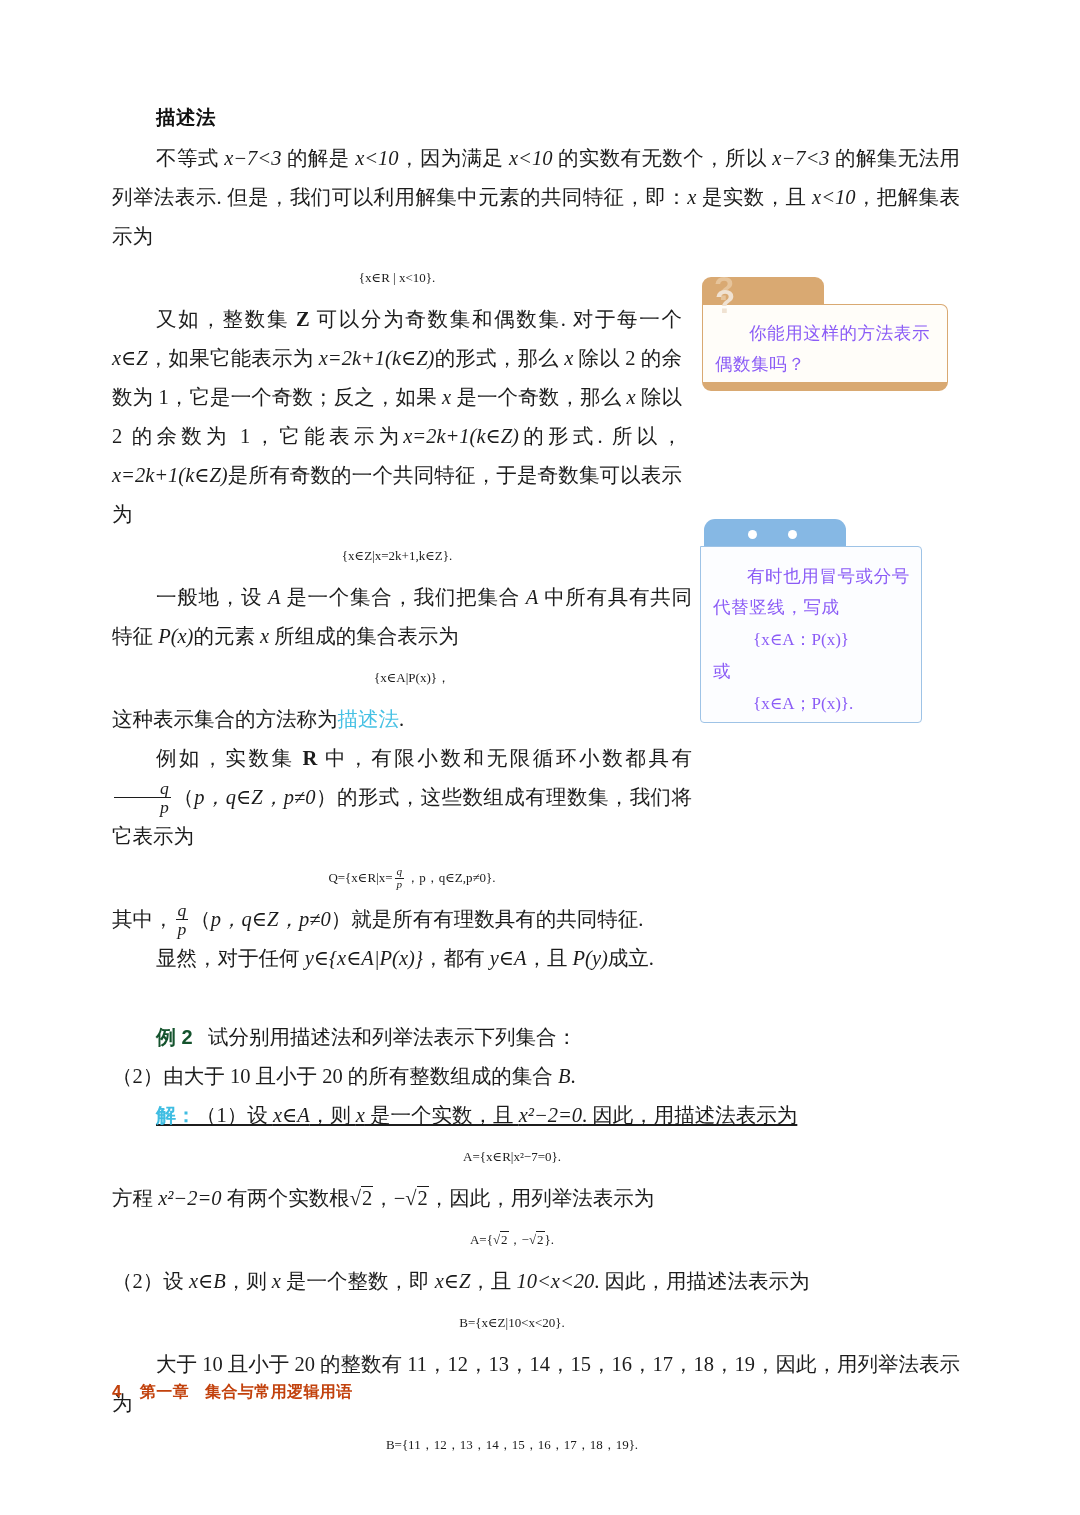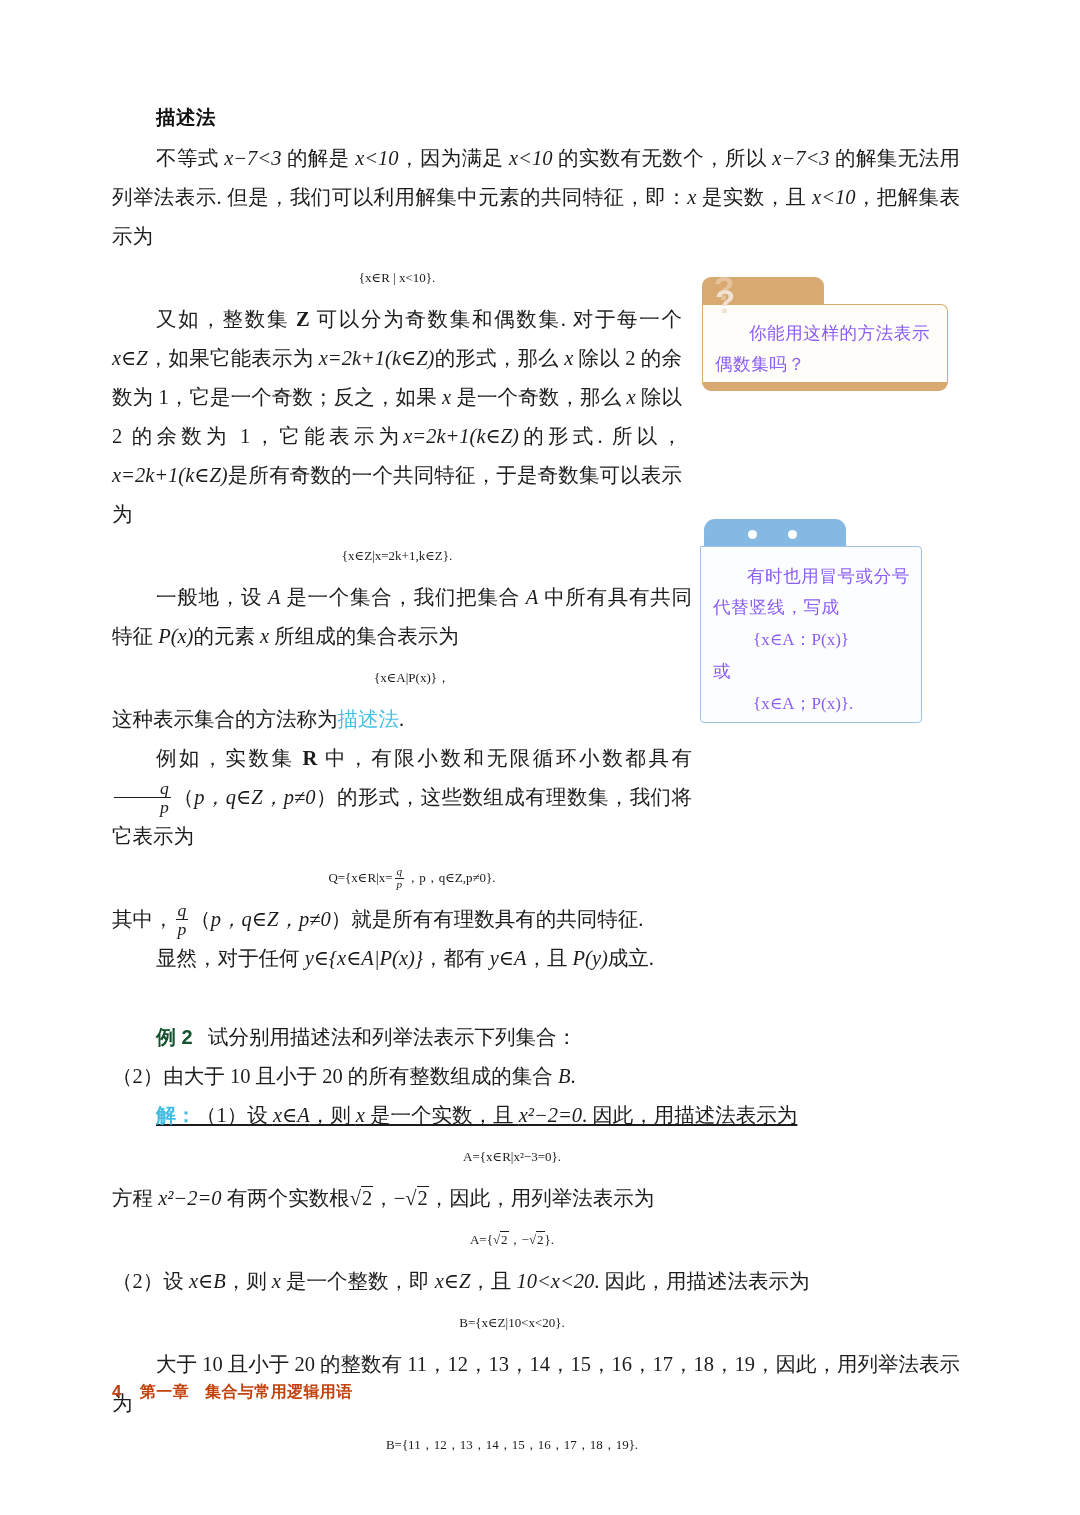--- a/index.html
+++ b/index.html
@@ -274,21 +274,21 @@
 
     <div class="gap-lg"></div>
 
     <p class="ex-head" style="margin-left:44px;"><span class="ex-label">例 2</span>&nbsp;&nbsp;&nbsp;<span>试分别用描述法和列举法表示下列集合：</span></p>
 
 
     <p class="para w-full"><span>（2）由大于 10 且小于 20 的所有整数组成的集合 </span><span class="m">B</span><span>.</span></p>
 
     <p class="para w-sol" style="margin-left:44px;text-decoration:underline;"><span class="sol-label">解：</span><span>（1）设 </span><span class="m">x∈A</span><span>，则 </span><span class="m">x</span><span> 是一个实数，且 </span><span class="m">x²−2=0</span><span>. 因此，用描述法表示为</span></p>
 
-    <div class="display col-sol">A={x∈R|x²−3=0}.</div>
+    <div class="display col-sol">A={x∈R|x²−7=0}.</div>
 
     <p class="para w-full"><span>方程 </span><span class="m">x²−2=0</span><span> 有两个实数根</span><span class="rad">√<span class="bar">2</span></span><span>，−</span><span class="rad">√<span class="bar">2</span></span><span>，因此，用列举法表示为</span></p>
 
     <div class="display col-sol"><span class="mr">A={</span><span class="rad">√<span class="bar">2</span></span><span class="mr">，−</span><span class="rad">√<span class="bar">2</span></span><span class="mr">}.</span></div>
 
     <p class="para w-full"><span>（2）设 </span><span class="m">x∈B</span><span>，则 </span><span class="m">x</span><span> 是一个整数，即 </span><span class="m">x∈Z</span><span>，且 </span><span class="m">10&lt;x&lt;20</span><span>. 因此，用描述法表示为</span></p>
 
     <div class="display col-sol">B={x∈Z|10&lt;x&lt;20}.</div>
 
     <p class="para w-full indent">大于 10 且小于 20 的整数有 11，12，13，14，15，16，17，18，19，因此，用列举法表示为</p>

